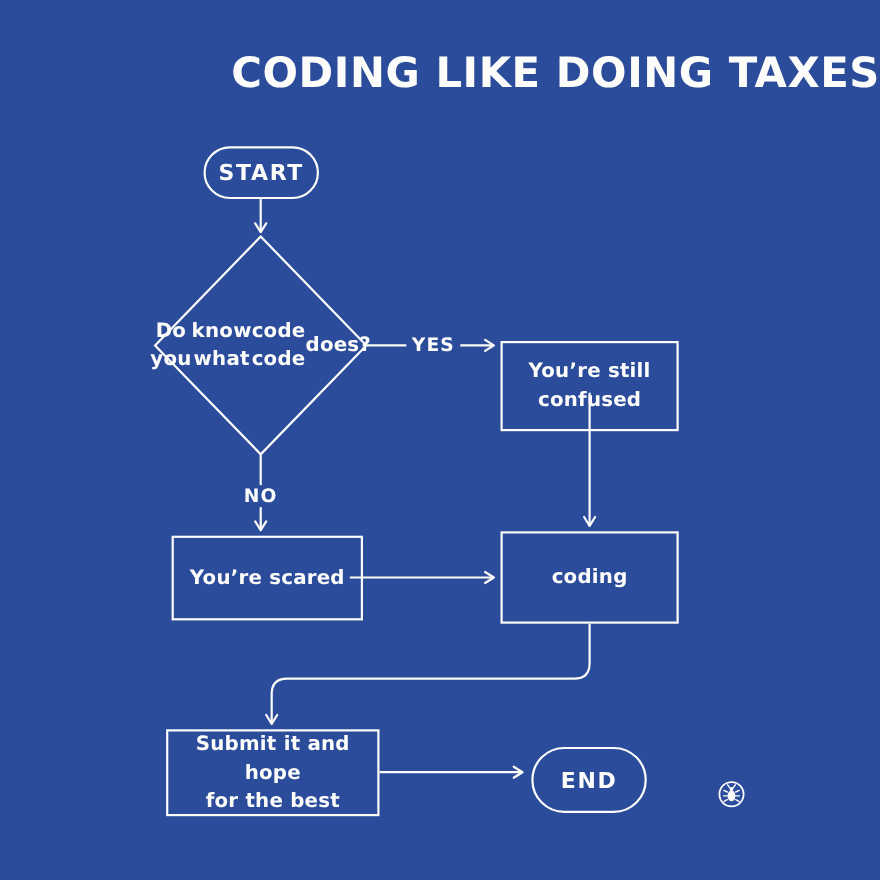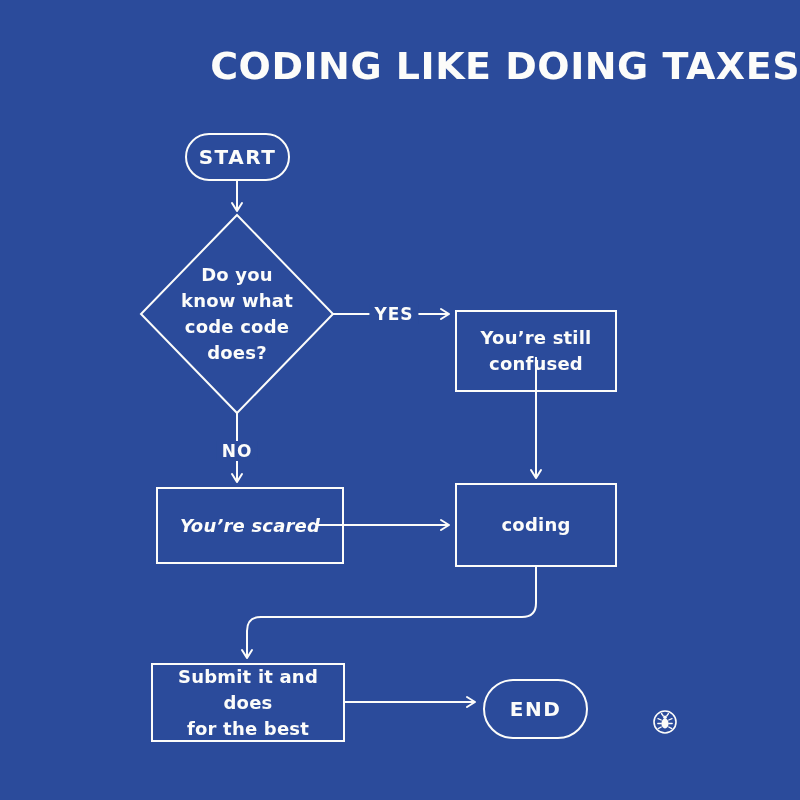--- a/index.html
+++ b/index.html
@@ -49,28 +49,27 @@
   }
   .node span { display: block; }
   .terminator {
     border-radius: 999px;
     font-size: 20px;
     letter-spacing: 1.5px;
   }
   .node-start { left: 185px; top: 133px; width: 105px; height: 48px; }
   .node-end   { left: 483px; top: 679px; width: 105px; height: 60px; }
   .node-confused { left: 455px; top: 274px; width: 162px; height: 82px; margin-top: 36px; }
-  .node-scared   { left: 156px; top: 487px; width: 188px; height: 77px; font-style: italic; }
+  .node-scared   { left: 156px; top: 487px; width: 174px; height: 77px; }
   .node-keep     { left: 455px; top: 483px; width: 162px; height: 84px; }
   .node-submit   { left: 151px; top: 663px; width: 194px; height: 79px; }
   .decision-text {
     position: absolute;
     left: 172px; top: 260px; width: 130px; height: 108px;
     display: flex;
-    flex-direction: column;
     align-items: center;
     justify-content: center;
     text-align: center;
     font-weight: bold;
     font-size: 18px;
     line-height: 26px;
     letter-spacing: 0.2px;
     color: var(--line);
   }
   .edge-label {
@@ -150,21 +149,21 @@
 
   <div class="node node-scared">
     <span>You’re scared</span>
   </div>
 
   <div class="node node-keep">
     <span>coding</span>
   </div>
 
   <div class="node node-submit">
-    <span>Submit it and does</span>
+    <span>Submit it and hope</span>
     <span>for the best</span>
   </div>
 
   <div class="node terminator node-end">
     <span>END</span>
   </div>
 
   <div class="edge-label label-yes">YES</div>
   <div class="edge-label label-no">NO</div>
 

